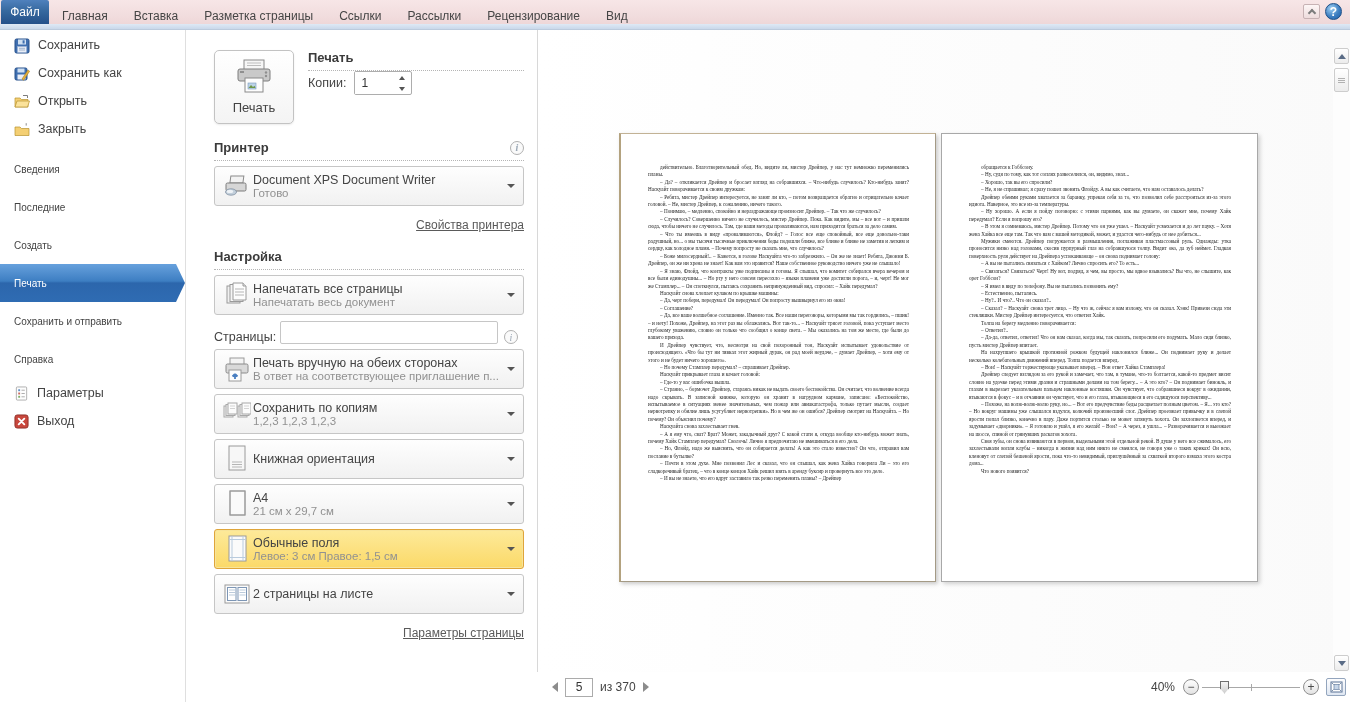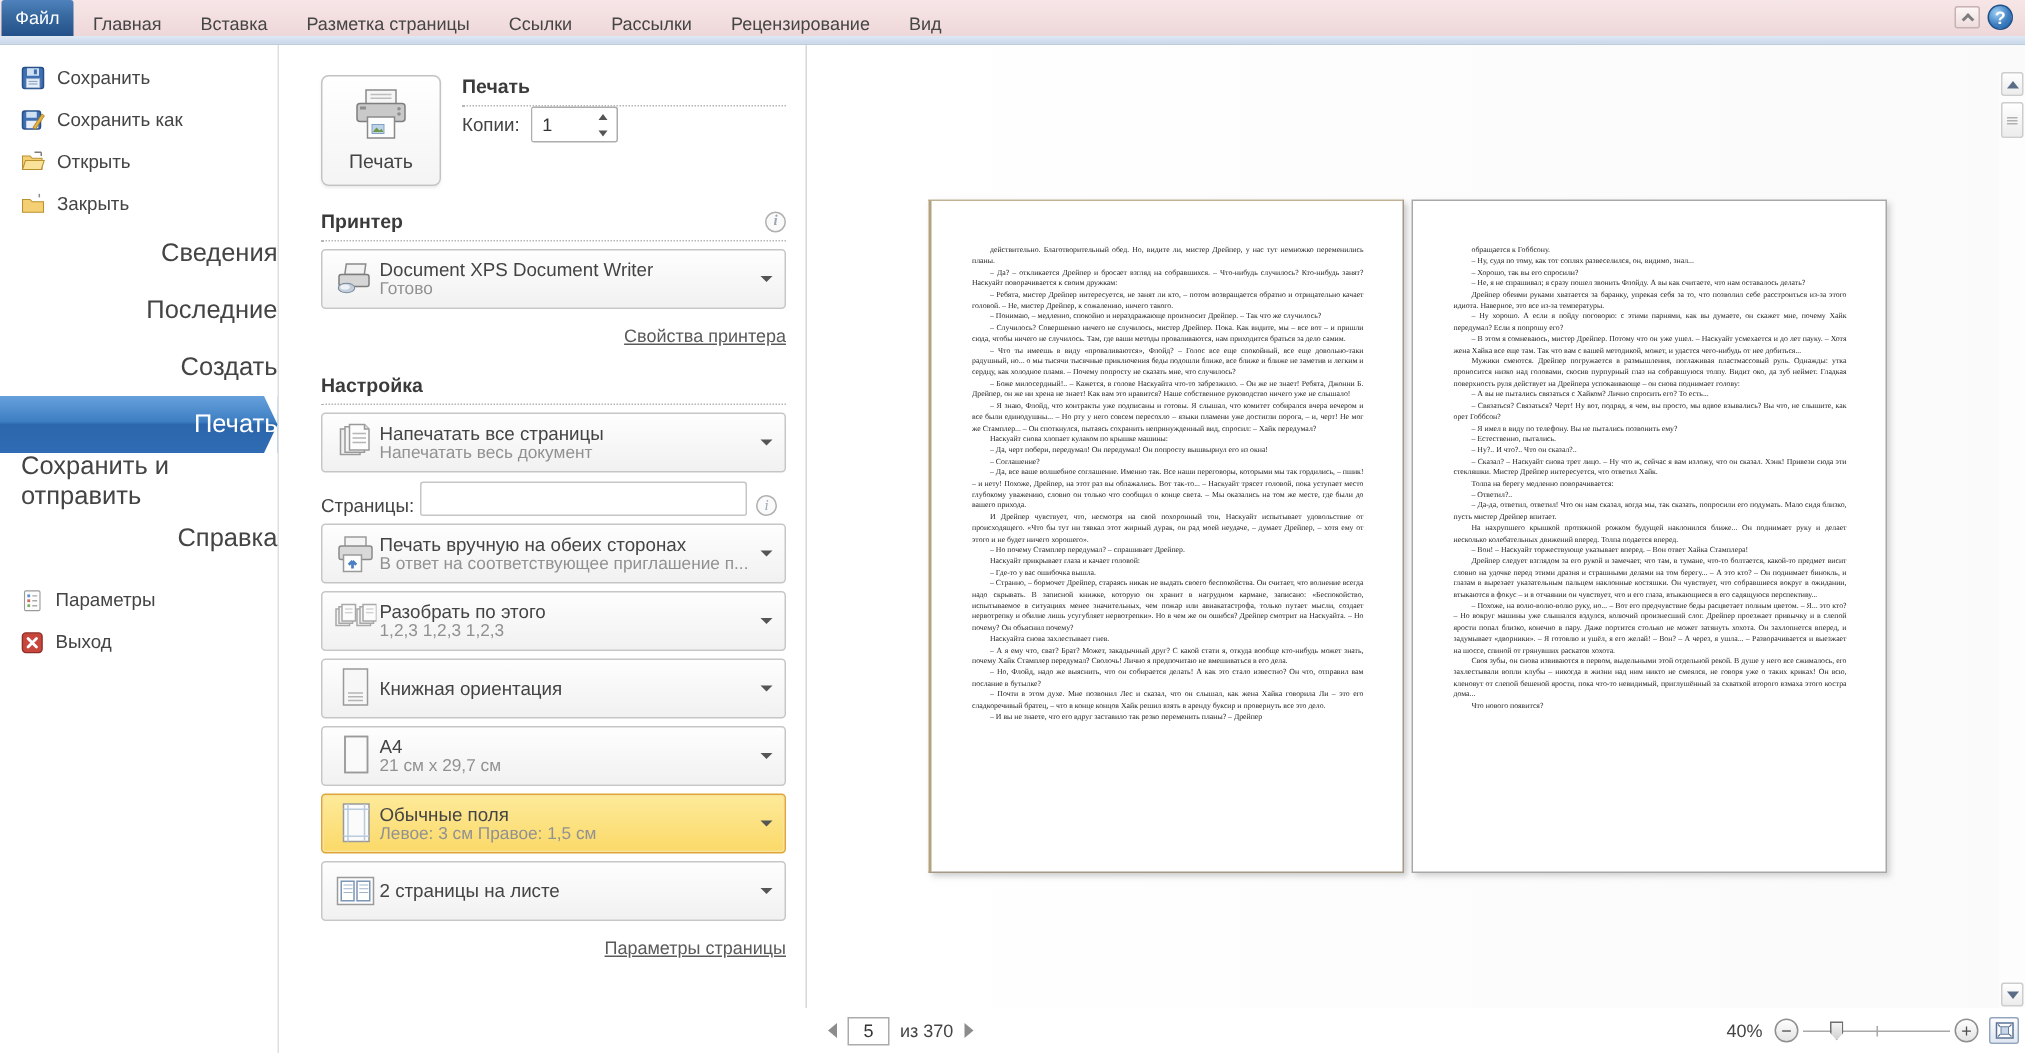--- a/index.html
+++ b/index.html
@@ -25,25 +25,25 @@
     background:radial-gradient(circle at 35% 30%,#9fd1f5 0%,#3f7fc1 55%,#1d5fa8 100%);
     color:#fff; font-size:12px; font-weight:bold; display:flex; align-items:center;
     justify-content:center; border:1px solid #1d4f87; }
   .ribbon-strip { position:absolute; left:0; top:24px; width:1350px; height:6px;
     background:linear-gradient(180deg,#dfe9f5,#c9d8ea); border-bottom:1px solid #bccbdd; }
 
   
   .sidebar { position:absolute; left:0; top:30px; bottom:0; width:186px; background:#fff;
     border-right:1px solid #dfdfdf; }
   .cmd-list { padding-top:8px; }
-  .cmd { height:28px; display:flex; align-items:center; padding-left:14px; font-size:12.5px;
+  .cmd { height:28px; display:flex; padding-left:14px; font-size:12.5px;
     color:#444; cursor:default; }
   .cmd svg { margin-right:8px; flex:none; }
   .nav-item { height:38px; display:flex; align-items:center; padding-left:14px;
-    font-size:17px; color:#444; cursor:default; position:relative;justify-content:flex-end; }
+    font-size:10px; color:#444; cursor:default; position:relative; }
   .nav-item.selected { color:#fff;
     background:linear-gradient(180deg,#67a1dd 0%,#3d7ec2 45%,#2c66ac 50%,#2f6cb3 100%); }
   .nav-item.selected::before { content:""; position:absolute; right:0; top:0; width:0; height:0;
     border-right:9px solid #fff; border-bottom:19px solid transparent; }
   .nav-item.selected::after { content:""; position:absolute; right:0; bottom:0; width:0; height:0;
     border-right:9px solid #fff; border-top:19px solid transparent; }
   .footer-cmds { margin-top:0; }
 
   
   .panel { position:absolute; left:187px; top:30px; bottom:0; width:350px; background:#fff;
@@ -376,21 +376,21 @@
           </g>
           <g stroke="#c2c2c2" stroke-width=".7">
             <line x1="7" y1="4" x2="12" y2="4"></line>
               <line x1="7" y1="6.5" x2="12" y2="6.5"></line>
               <line x1="21" y1="4" x2="26" y2="4"></line>
               <line x1="21" y1="6.5" x2="26" y2="6.5"></line>
           </g>
         </svg>
       </span>
       <span class="dtext">
-        <span class="dtitle" style="display:block">Разобрать по этого</span>
+        <span class="dtitle" style="display:block">Сохранить по копиям</span>
         <span class="dsub" style="display:block">1,2,3    1,2,3    1,2,3</span>
       </span>
       <span class="caret"></span>
     </div>
 
     <div class="drop">
       <span class="dicon">
         <svg width="22" height="28" viewBox="0 0 22 28">
           <rect x="3" y="1" width="16" height="24" fill="#f7f7f7" stroke="#9a9a9a"></rect>
           <line x1="6" y1="17" x2="16" y2="17" stroke="#b5b5b5"></line>

